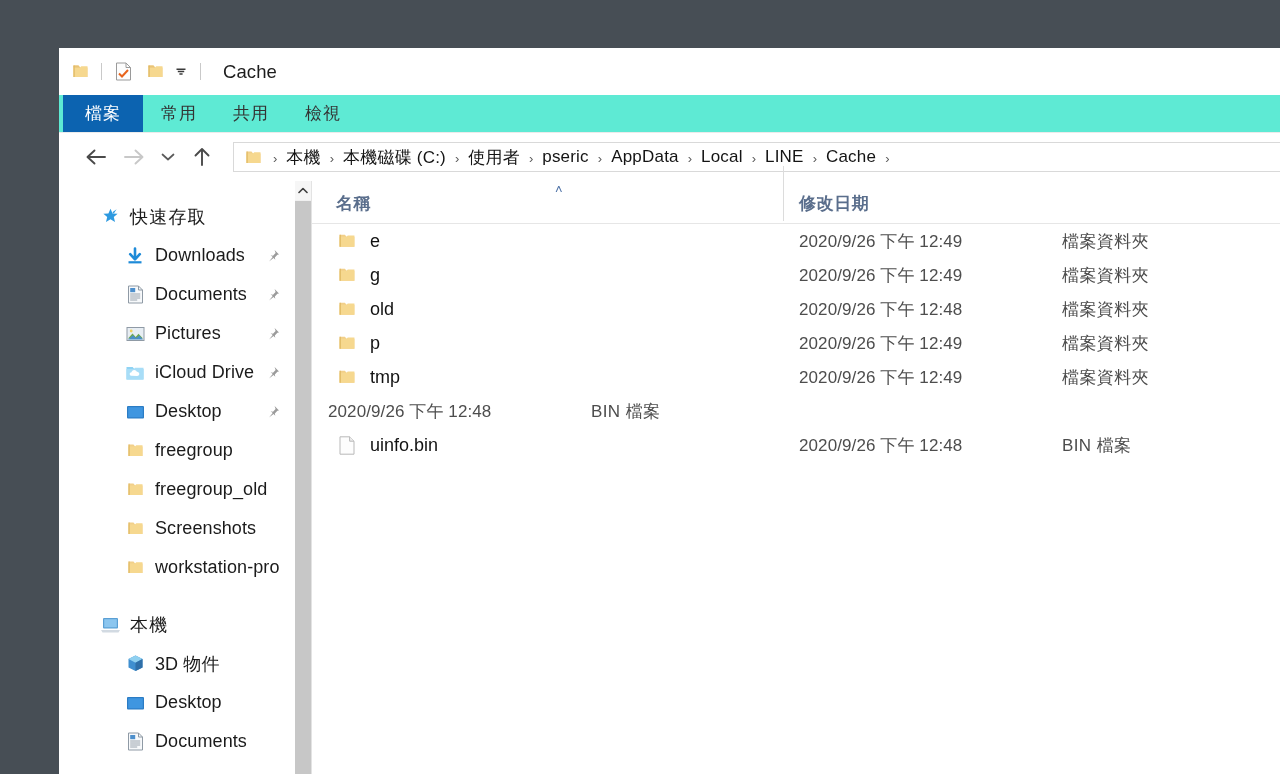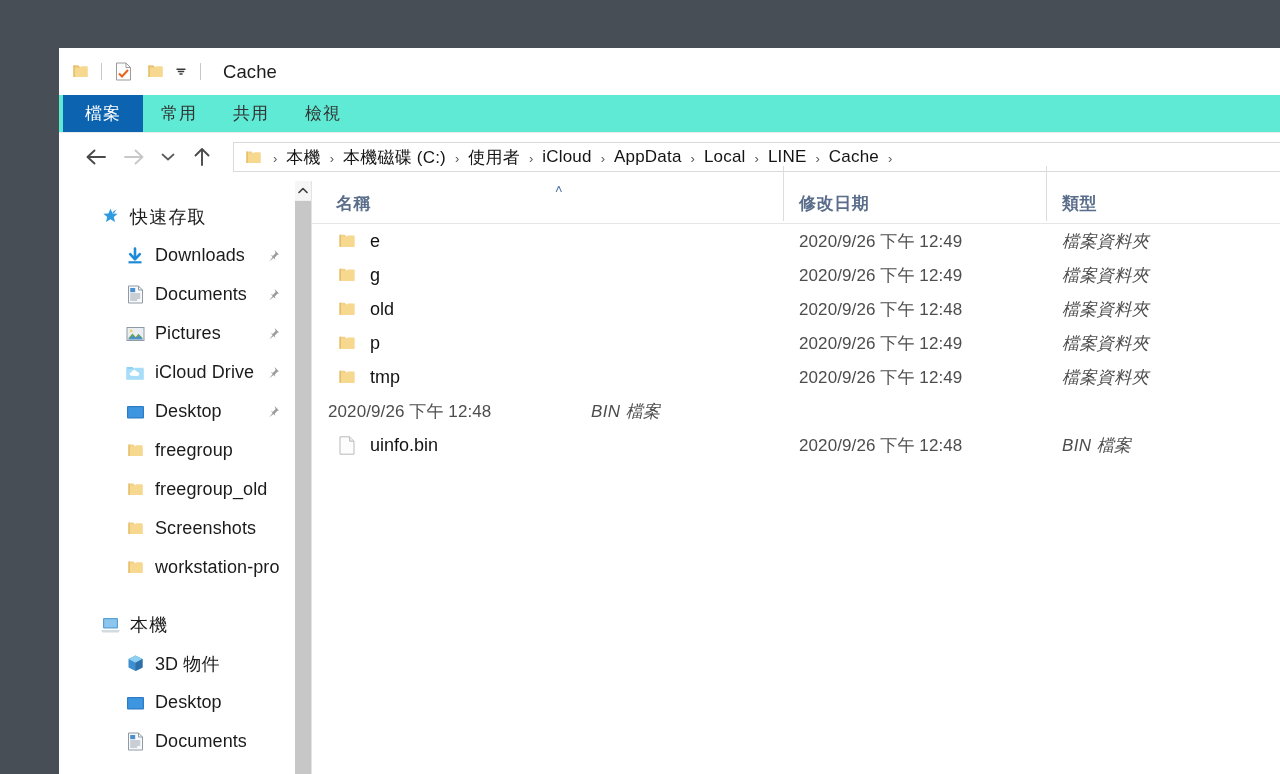--- a/index.html
+++ b/index.html
@@ -306,21 +306,20 @@
     font-size: 17px;
     color: #4d4d4d;
     letter-spacing: .1px;
   }
   .cell-type {
     flex: 1 1 auto;
     padding-left: 16px;
     font-size: 17px;
     color: #4d4d4d;
     letter-spacing: .4px;
-    font-style: italic;
   }
 </style>
 </head>
 <body>
 
 <div id="explorer-window">
 
   <div class="titlebar">
     <span class="qat-icon">
       <svg width="17" height="17" viewBox="0 0 17 17">
@@ -392,21 +391,21 @@
           <path d="M1.5 2.5h1.2v11.5H1.5z" fill="#e0b964"></path>
         </svg>
       </span>
       <span class="crumb-sep">›</span>
       <span class="crumb">本機</span>
       <span class="crumb-sep">›</span>
       <span class="crumb">本機磁碟 (C:)</span>
       <span class="crumb-sep">›</span>
       <span class="crumb">使用者</span>
       <span class="crumb-sep">›</span>
-      <span class="crumb">iCloud</span>
+      <span class="crumb">pseric</span>
       <span class="crumb-sep">›</span>
       <span class="crumb">AppData</span>
       <span class="crumb-sep">›</span>
       <span class="crumb">Local</span>
       <span class="crumb-sep">›</span>
       <span class="crumb">LINE</span>
       <span class="crumb-sep">›</span>
       <span class="crumb">Cache</span>
       <span class="crumb-sep">›</span>
     </div>
@@ -610,21 +609,20 @@
       <div class="sb-divider"></div>
     </div>
 
     <div class="filepane">
 
       <div class="sort-indicator">˄</div>
 
       <div class="col-header">
         <div class="col col-name">名稱</div>
         <div class="col col-date">修改日期</div>
-        <div class="col col-type">類型</div>
       </div>
 
       <div class="rows">
 
         <div class="row">
           <div class="cell cell-name">
             <span class="file-icon">
               <svg width="18" height="18" viewBox="0 0 17 17">
                 <path d="M1.5 2.5h5l1.6 2h7.4v9.5H1.5z" fill="#f2d08a"></path>
                 <path d="M1.5 4.5h6.6l1.1-1.3h6.3v10.8H1.5z" fill="#f6d88f"></path>

